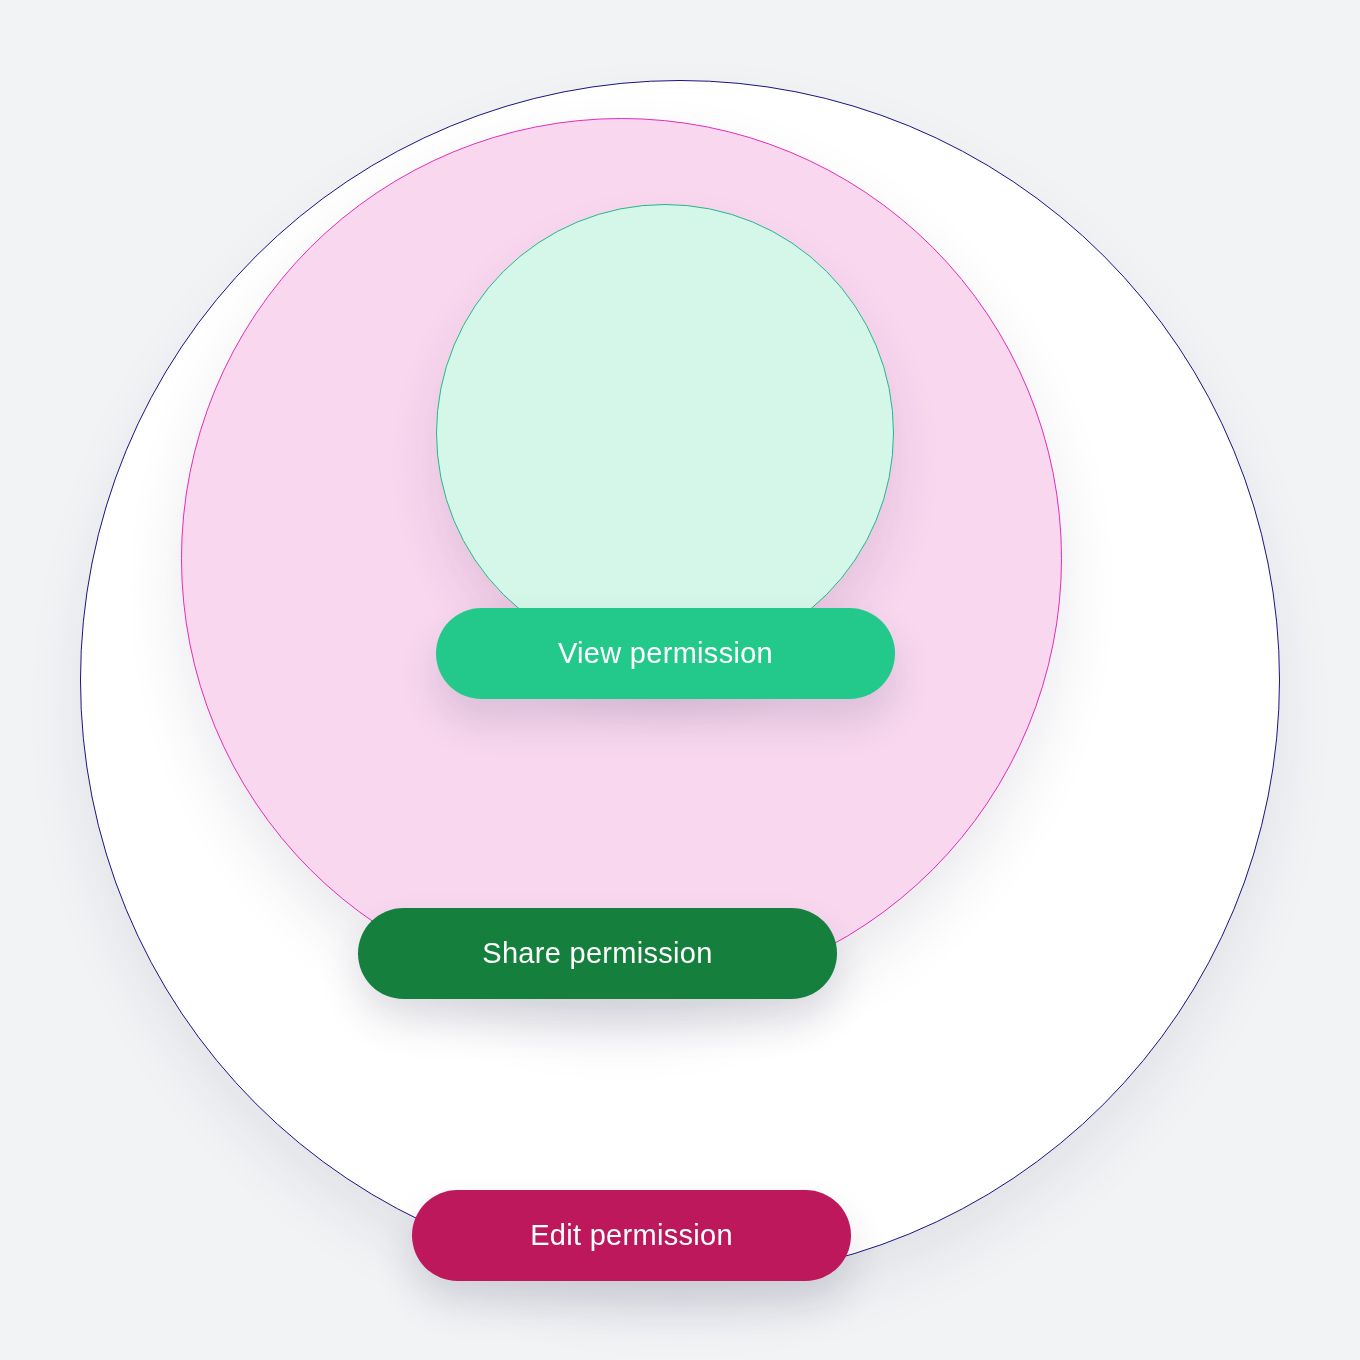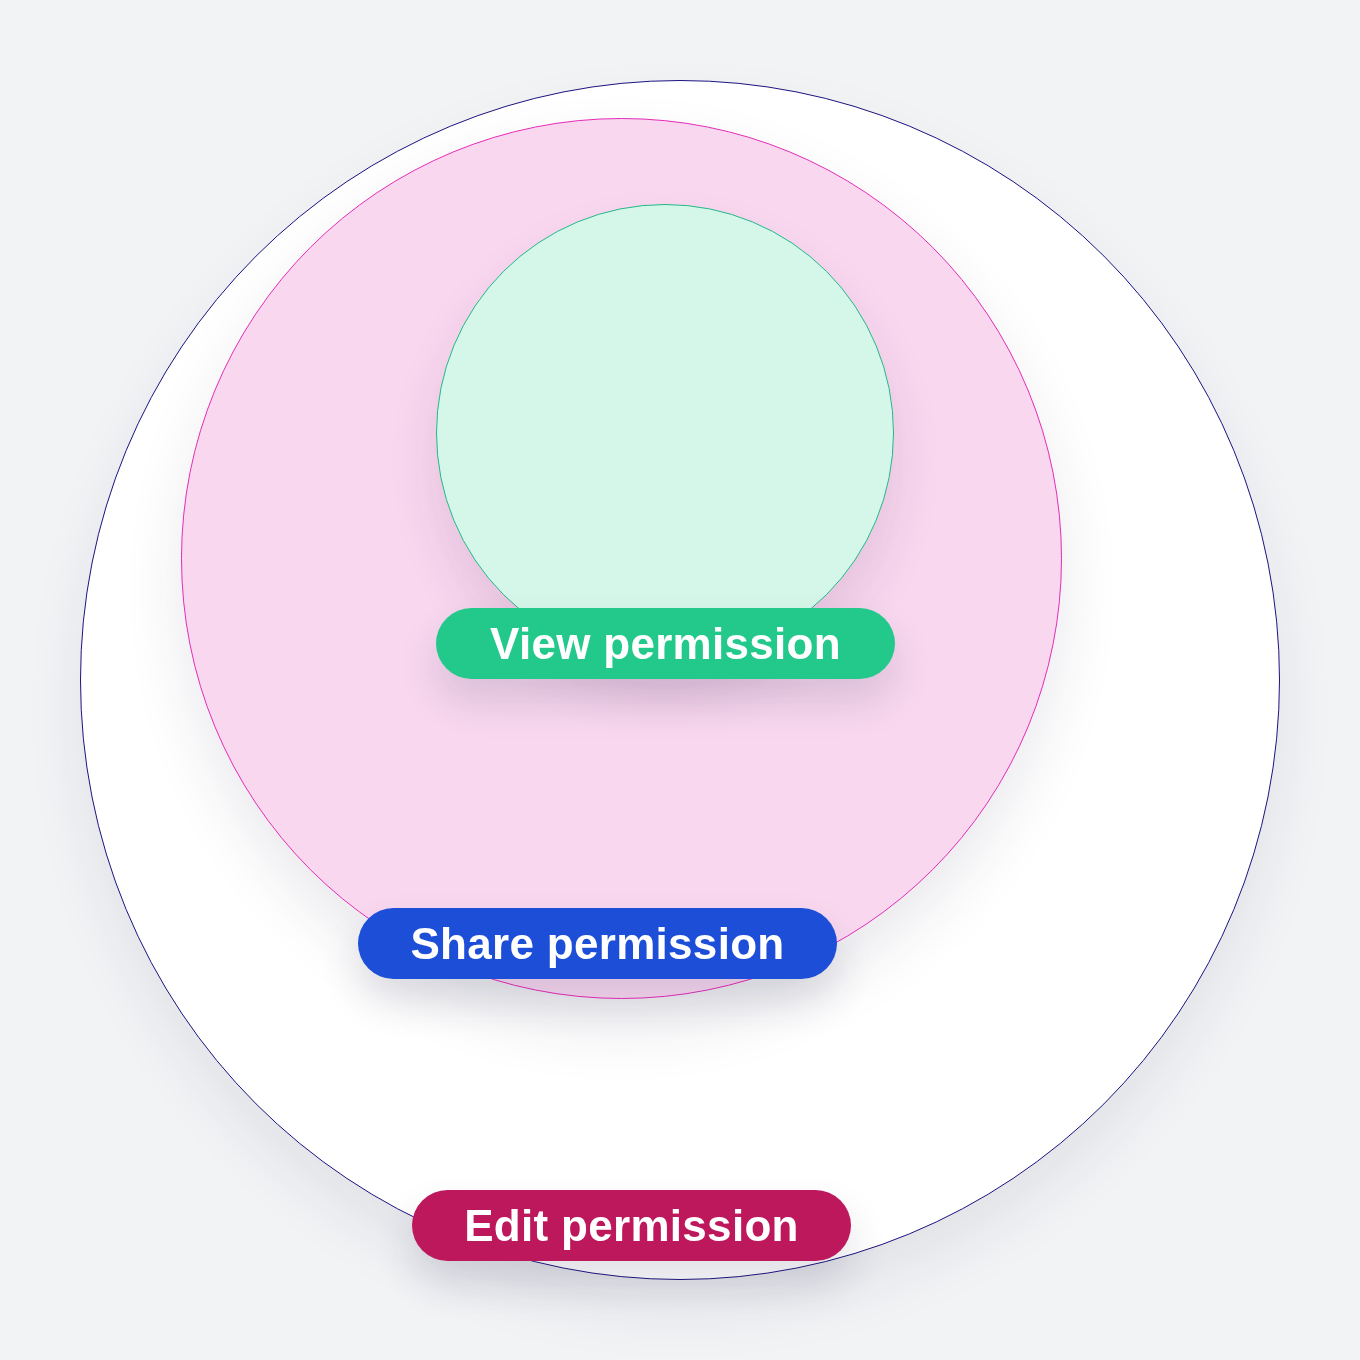--- a/index.html
+++ b/index.html
@@ -35,42 +35,42 @@
     }
     #view-circle {
       left: 436px; top: 204px;
       width: 458px; height: 458px;
       background: #d5f7e9;
       border: 1.5px solid #22b986;
       box-shadow: 0 30px 50px rgba(90, 40, 90, 0.12);
     }
     .pill {
       position: absolute;
-      height: 71px;
+      height: 91px;
       border-radius: 46px;
       color: #ffffff;
-      font-weight: 700;
-      font-size: 44px;
+      font-weight: 400;
+      font-size: 29px;
       display: flex;
       align-items: center;
       justify-content: center;
       box-sizing: border-box;
       white-space: nowrap;
       letter-spacing: 0.3px;
       box-shadow: 0 22px 40px rgba(40, 40, 80, 0.14);
     }
     #view-pill {
       left: 436px; top: 608px;
       width: 459px;
       background: #22c98b;
     }
     #share-pill {
       left: 358px; top: 908px;
       width: 479px;
-      background: #1d4ed8;
+      background: #15803d;
     }
     #edit-pill {
       left: 412px; top: 1190px;
       width: 439px;
       background: #be185d;
     }
   </style>
 </head>
 <body>
 

